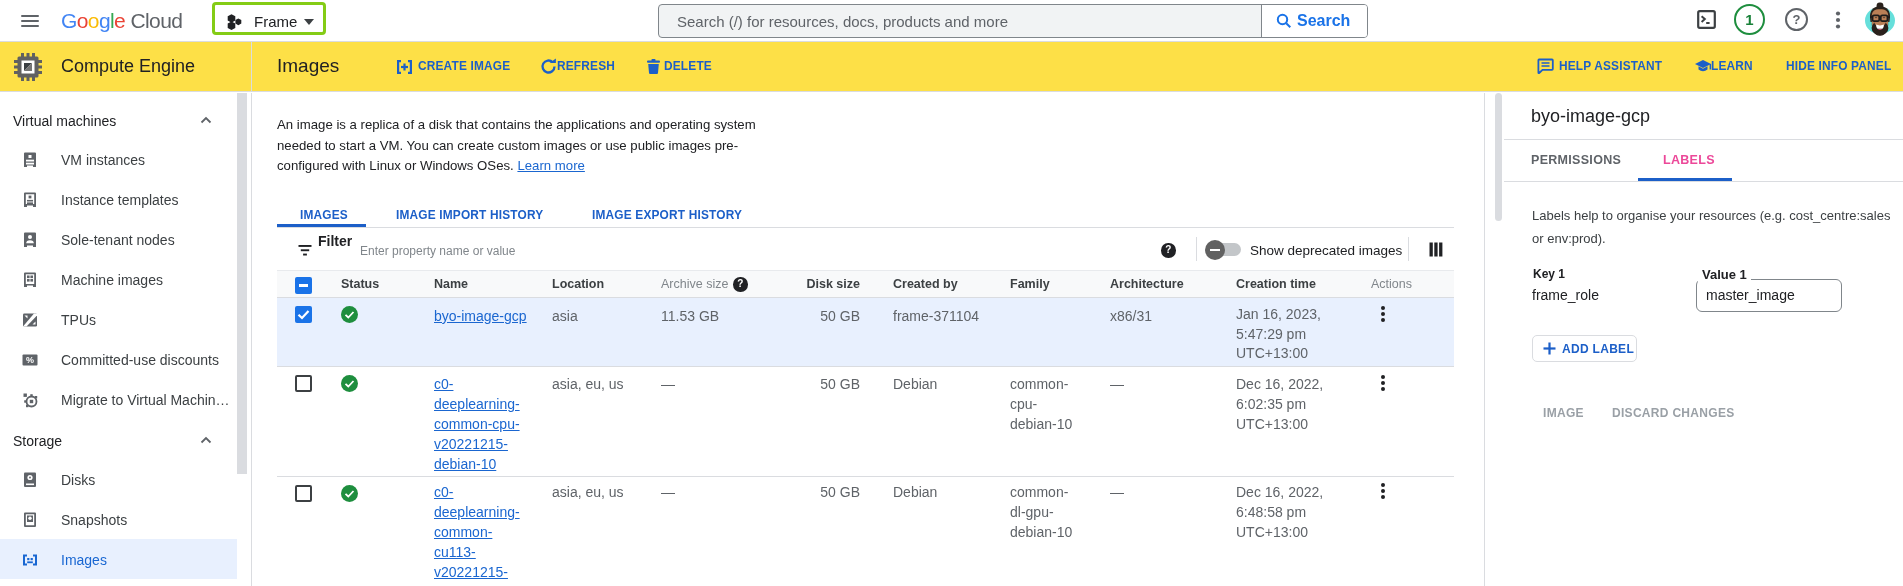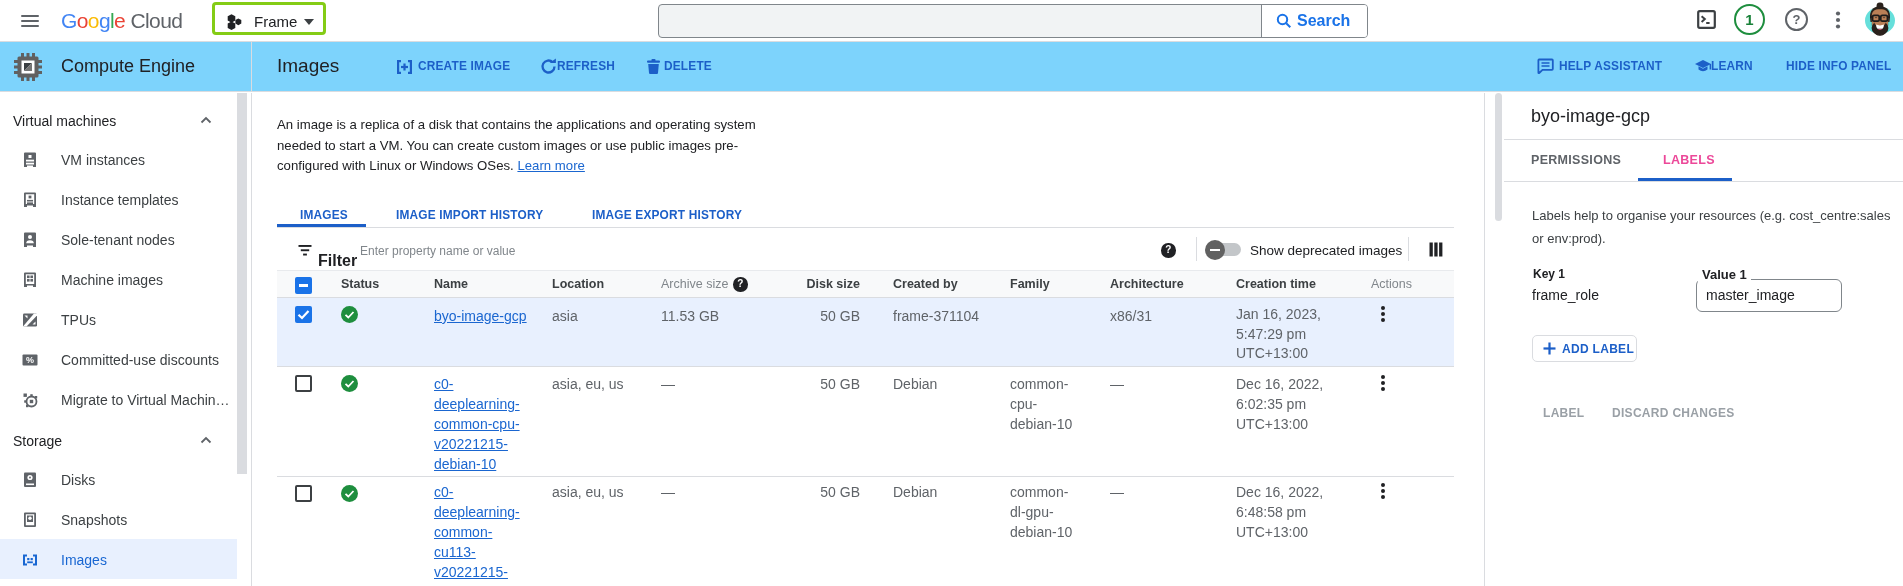--- a/index.html
+++ b/index.html
@@ -13,21 +13,21 @@
 #burger div { width:18px; height:2px; background:#5f6368; margin:3px 0; border-radius:1px;}
 #glogo { left:61px; top:9px; font-size:21px; letter-spacing:-0.6px; }
 #glogo .cl { color:#5f6368; }
 #projbox { left:212px; top:2px; width:114px; height:33px; border:3px solid #84cc16;
   border-radius:4px; }
 #searchbox { left:658px; top:4px; width:710px; height:34px; border:1px solid #80868b;
   border-radius:4px; background:#f1f3f4; overflow:hidden; }
 #searchbtn { position:absolute; right:0; top:0; width:106px; height:32px; background:#fff;
   border-left:1px solid #80868b; display:flex; align-items:center; }
 
-#hdr2 { left:0; top:42px; width:1903px; height:50px; background:#7dd3fc;
+#hdr2 { left:0; top:42px; width:1903px; height:50px; background:#fde047;
   border-bottom:1px solid #dadce0; }
 #hdr2 .vdiv { position:absolute; left:251px; top:0; width:1px; height:50px; background:#dadce0; }
 .bluebtn { color:#1c5fc8; font-size:13.5px; font-weight:bold; letter-spacing:0.2px; white-space:nowrap; transform:scaleX(.88); transform-origin:0 50%; }
 
 #sidebar { left:0; top:93px; width:252px; height:493px; background:#fff;
   border-right:1px solid #dadce0; }
 .navsec { position:absolute; left:13px; font-size:14px; color:#202124; }
 .navitem { position:absolute; left:61px; font-size:14px; color:#3c4043; }
 .navicon { position:absolute; left:21px; }
 #selitem { position:absolute; left:0; top:446px; width:237px; height:40px; background:#e8f0fe; }
@@ -62,20 +62,21 @@
         <polygon points="6.5,2.2 10.3,4.3 10.3,8.6 6.5,10.7 2.7,8.6 2.7,4.3" fill="#202124"></polygon>
         <polygon points="6.5,9.5 10.3,11.6 10.3,15.9 6.5,18 2.7,15.9 2.7,11.6" fill="#202124"></polygon>
         <polygon points="13.3,6.4 16.3,8.1 16.3,11.5 13.3,13.2 10.4,11.5 10.4,8.1" fill="#202124"></polygon>
       </svg>
       <span class="abs" style="left:39px;top:8px;font-size:15px;color:#202124;">Frame</span>
       <svg class="abs" style="left:88px;top:13px" width="12" height="8" viewBox="0 0 12 8">
           <polygon points="1,1 11,1 6,7" fill="#3c4043"></polygon>
         </svg>
     </div>
     <div class="abs" id="searchbox">
+      <span class="abs" style="left:18px;top:8px;font-size:15px;color:#5f6368;">Search (/) for resources, docs, products and more</span>
       <div id="searchbtn">
         <svg style="margin-left:14px" width="16" height="16" viewBox="0 0 16 16">
             <circle cx="6.5" cy="6.5" r="4.7" fill="none" stroke="#1a73e8" stroke-width="2"></circle>
             <line x1="10.2" y1="10.2" x2="14.3" y2="14.3" stroke="#1a73e8" stroke-width="2"></line>
           </svg>
         <span style="margin-left:5px;font-size:16px;font-weight:bold;color:#1a73e8;">Search</span>
       </div>
     </div>
     <svg class="abs" style="left:1697px;top:10px" width="19" height="19" viewBox="0 0 19 19">
       <rect x="1.2" y="1.2" width="16.6" height="16.6" rx="1.5" fill="none" stroke="#3c4043" stroke-width="2.2"></rect>
@@ -256,21 +257,21 @@
     <span class="abs tabt" style="left:48px;top:114px;">IMAGES</span>
     <span class="abs tabt" style="left:144px;top:114px;">IMAGE IMPORT HISTORY</span>
     <span class="abs tabt" style="left:340px;top:114px;">IMAGE EXPORT HISTORY</span>
     <div class="abs" style="left:25px;top:134px;width:1177px;height:1px;background:#dadce0;"></div>
     <div class="abs" style="left:25px;top:131px;width:89px;height:3px;background:#1c5fc8;"></div>
     <svg class="abs" style="left:46px;top:151px" width="14" height="13" viewBox="0 0 14 13">
       <rect x="0.5" y="1" width="13" height="1.9" fill="#202124"></rect>
         <rect x="2.8" y="5.3" width="8.4" height="1.9" fill="#202124"></rect>
         <rect x="5.1" y="9.6" width="3.8" height="1.9" fill="#202124"></rect>
     </svg>
-    <span class="abs" style="left:66px;top:159px;font-size:16px;font-weight:bold;color:#202124;">Filter</span>
+    <span class="abs" style="left:66px;top:140px;font-size:14px;font-weight:bold;color:#202124;">Filter</span>
     <span class="abs" style="left:108px;top:151px;font-size:12px;color:#80868b;">Enter property name or value</span>
     <div class="abs qbadge" style="left:909px;top:150px;">?</div>
     <div class="abs" style="left:944px;top:144px;width:1px;height:24px;background:#dadce0;"></div>
     <div class="abs" style="left:957px;top:150px;width:32px;height:13px;border-radius:7px;background:#c3c6c9;"></div>
     <div class="abs" style="left:952.7px;top:146.5px;width:20px;height:20px;border-radius:50%;background:#616161;"></div>
     <div class="abs" style="left:957.7px;top:155.5px;width:10px;height:2px;background:#fff;"></div>
     <span class="abs" style="left:998px;top:150px;font-size:13.5px;color:#202124;">Show deprecated images</span>
     <div class="abs" style="left:1156px;top:144px;width:1px;height:24px;background:#dadce0;"></div>
     <svg class="abs" style="left:1177px;top:149px" width="14" height="15" viewBox="0 0 14 15">
       <rect x="0.5" y="0.5" width="3.3" height="14" fill="#202124"></rect>
@@ -369,16 +370,16 @@
     <span class="abs" style="left:47px;top:194px;font-size:14px;color:#202124;">frame_role</span>
     <div class="abs" style="left:211px;top:186px;width:146px;height:33px;border:1px solid #80868b;border-radius:6px;"></div>
     <span class="abs" style="left:213px;top:174px;font-size:13px;font-weight:bold;color:#202124;background:#fff;padding:0 4px;">Value 1</span>
     <span class="abs" style="left:221px;top:194px;font-size:14px;color:#202124;">master_image</span>
     <div class="abs" style="left:47px;top:242px;width:105px;height:27px;border:1px solid #dadce0;border-radius:5px;background:#fff;"></div>
     <svg class="abs" style="left:58px;top:249px" width="13" height="13" viewBox="0 0 13 13">
         <rect x="5.4" y="0.5" width="2.2" height="12" fill="#1c5fc8"></rect>
         <rect x="0.5" y="5.4" width="12" height="2.2" fill="#1c5fc8"></rect>
       </svg>
     <span class="abs" style="left:77px;top:249px;font-size:12px;font-weight:bold;letter-spacing:0.3px;color:#1c5fc8;">ADD LABEL</span>
-    <span class="abs" style="left:58px;top:313px;font-size:12px;font-weight:bold;letter-spacing:0.3px;color:#9aa0a6;">LABEL</span>
+    <span class="abs" style="left:58px;top:313px;font-size:12px;font-weight:bold;letter-spacing:0.3px;color:#9aa0a6;">IMAGE</span>
     <span class="abs" style="left:127px;top:313px;font-size:12px;font-weight:bold;letter-spacing:0.3px;color:#9aa0a6;">DISCARD CHANGES</span>
   </div>
 </div>
 
 </body></html>

